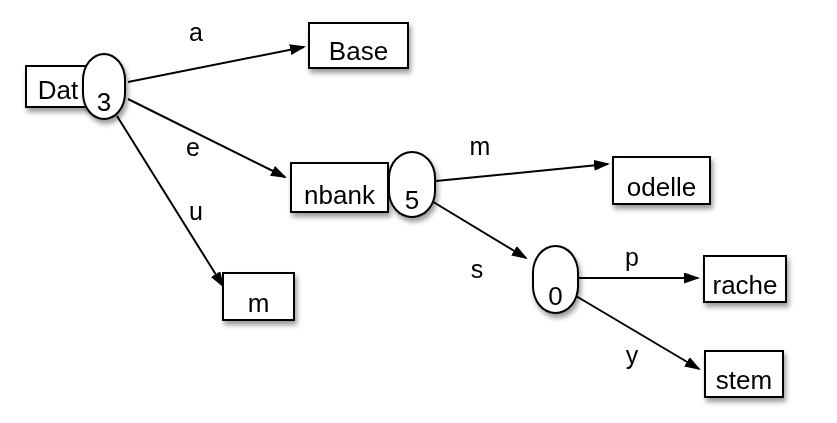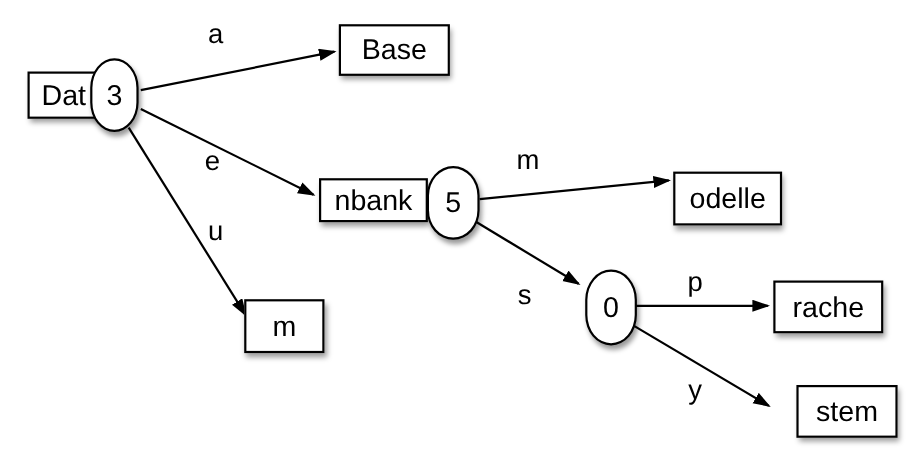--- a/index.html
+++ b/index.html
@@ -21,21 +21,21 @@
     top: 0;
     width: 837px;
     height: 423px;
   }
   .node {
     position: absolute;
     box-sizing: border-box;
     background: #ffffff;
     border: 2.5px solid #000000;
     display: flex;
-    align-items: center;
+    align-items: flex-end;
     justify-content: center;
     font-size: 26px;
     color: #000000;
     box-shadow: 2px 4px 5px rgba(0, 0, 0, 0.40);
     z-index: 2;
   }
   .node.ellipse {
     border-radius: 50% / 40%;
     z-index: 3;
   }
@@ -44,27 +44,27 @@
     transform: translate(-50%, -50%);
     font-size: 25px;
     color: #000000;
     z-index: 4;
     white-space: nowrap;
   }
   
   #n-dat     { left: 25px;  top: 65px;  width: 66px;  height: 43px; }
   #n-dat-c   { left: 82px;  top: 53px;  width: 44px;  height: 67px; }
   #n-base    { left: 308px; top: 22px;  width: 101px; height: 47px; }
-  #n-nbank   { left: 290px; top: 162px; width: 99px;  height: 40px; }
+  #n-nbank   { left: 290px; top: 162px; width: 99px;  height: 51px; }
   #n-nbank-c { left: 388px; top: 151px; width: 48px;  height: 67px; }
   #n-m       { left: 222px; top: 272px; width: 73px;  height: 49px; }
   #n-odelle  { left: 612px; top: 156px; width: 99px;  height: 49px; }
   #n-zero-c  { left: 532px; top: 245px; width: 47px;  height: 69px; }
-  #n-rache   { left: 703px; top: 255px; width: 100px; height: 48px; }
-  #n-stem    { left: 724px; top: 350px; width: 92px; height: 48px; }
+  #n-rache   { left: 703px; top: 255px; width: 84px; height: 48px; }
+  #n-stem    { left: 704px; top: 350px; width: 80px; height: 48px; }
   
   #el-a { left: 196px; top: 32px;  }
   #el-e { left: 193px; top: 147px; }
   #el-u { left: 196px; top: 211px; }
   #el-m { left: 480px; top: 146px; }
   #el-s { left: 477px; top: 269px; }
   #el-p { left: 632px; top: 257px; }
   #el-y { left: 632px; top: 355px; }
 </style>
 </head>

